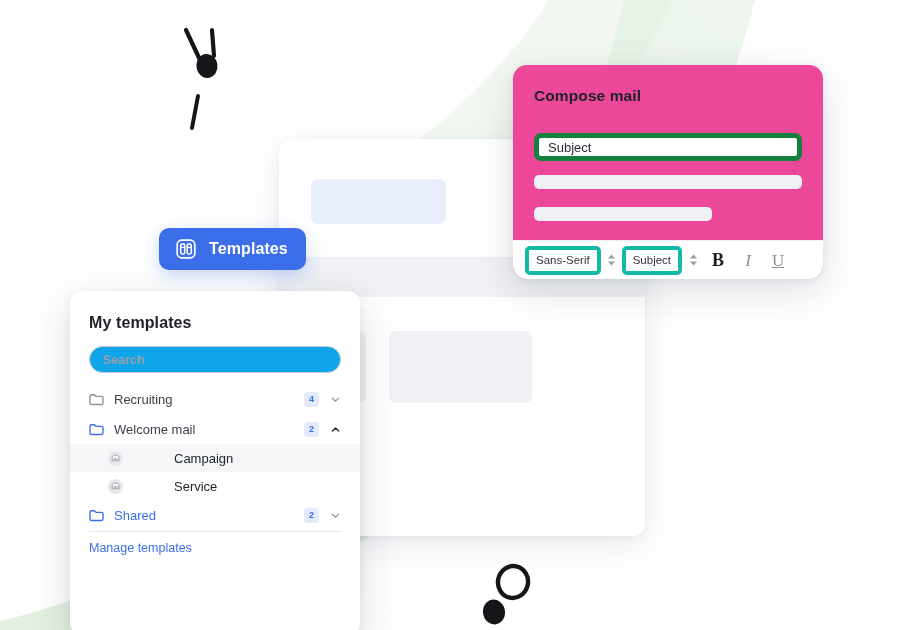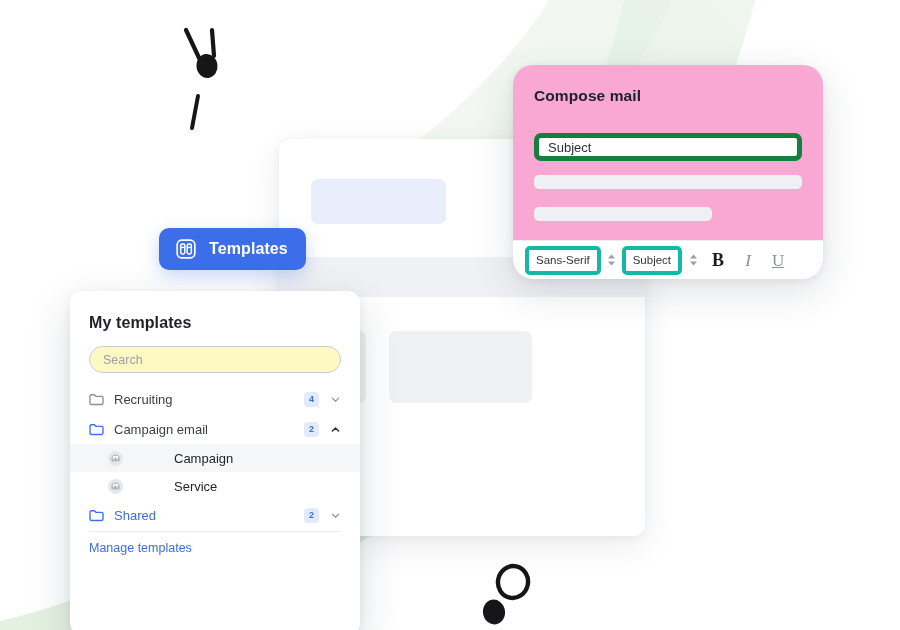--- a/index.html
+++ b/index.html
@@ -88,22 +88,22 @@
     white-space: nowrap;
   }
   #templates-button .btn-label { line-height: 1; font-weight: bold; }
 
   
   #compose-card {
     left: 513px;
     top: 65px;
     width: 310px;
     height: 214px;
-    border-radius: 20px;
-    background: #f9a8d4;
+    border-radius: 14px;
+    background: #ec4899;
     box-shadow: 0 12px 40px rgba(28, 40, 64, .14), 0 2px 8px rgba(28,40,64,.07);
     overflow: hidden;
   }
   #compose-title {
     position: absolute;
     left: 21px;
     top: 22px;
     font-size: 15.5px;
     font-weight: bold;
     color: #20222a;
@@ -202,26 +202,27 @@
   }
   #search-input {
     position: absolute;
     left: 19px;
     top: 55px;
     width: 252px;
     height: 27px;
     box-sizing: border-box;
     border: 1px solid #c9ccd2;
     border-radius: 14px;
-    background: #fef9c3;
+    background: #0ea5e9;
     padding: 8px 13px;
     font-family: "Liberation Sans", sans-serif;
     font-size: 12.5px;
     color: #41454d;
     outline: none;
+    font-weight: bold;
   }
   #search-input::placeholder { color: #9b9fa7; opacity: 1; }
 
   #folder-list {
     position: absolute;
     left: 0;
     top: 93px;
     right: 0;
   }
   .folder-row {
@@ -419,21 +420,21 @@
           </svg>
         </span>
       </div>
 
       <div class="folder-row">
         <span>
           <svg class="icon" width="15" height="13" viewBox="0 0 15 13" aria-hidden="true">
             <path d="M1 3.2 C1 2.2 1.6 1.7 2.4 1.7 L5.4 1.7 L6.9 3.3 L12.6 3.3 C13.4 3.3 14 3.9 14 4.7 L14 10.1 C14 10.9 13.4 11.5 12.6 11.5 L2.4 11.5 C1.6 11.5 1 10.9 1 10.1 Z" fill="none" stroke="#3b6ee8" stroke-width="1.35" stroke-linejoin="round"></path>
           </svg>
         </span>
-        <span class="row-label">Campaign email</span>
+        <span class="row-label">Welcome mail</span>
         <span class="badge">2</span>
         <span>
           <svg class="chev" viewBox="0 0 11 11" aria-hidden="true">
             <path d="M2.4 7.0 L5.5 4.0 L8.6 7.0" fill="none" stroke="#2b3038" stroke-width="1.5" stroke-linecap="round" stroke-linejoin="round"></path>
           </svg>
         </span>
       </div>
 
       <div class="child-row hovered">
         <span>

